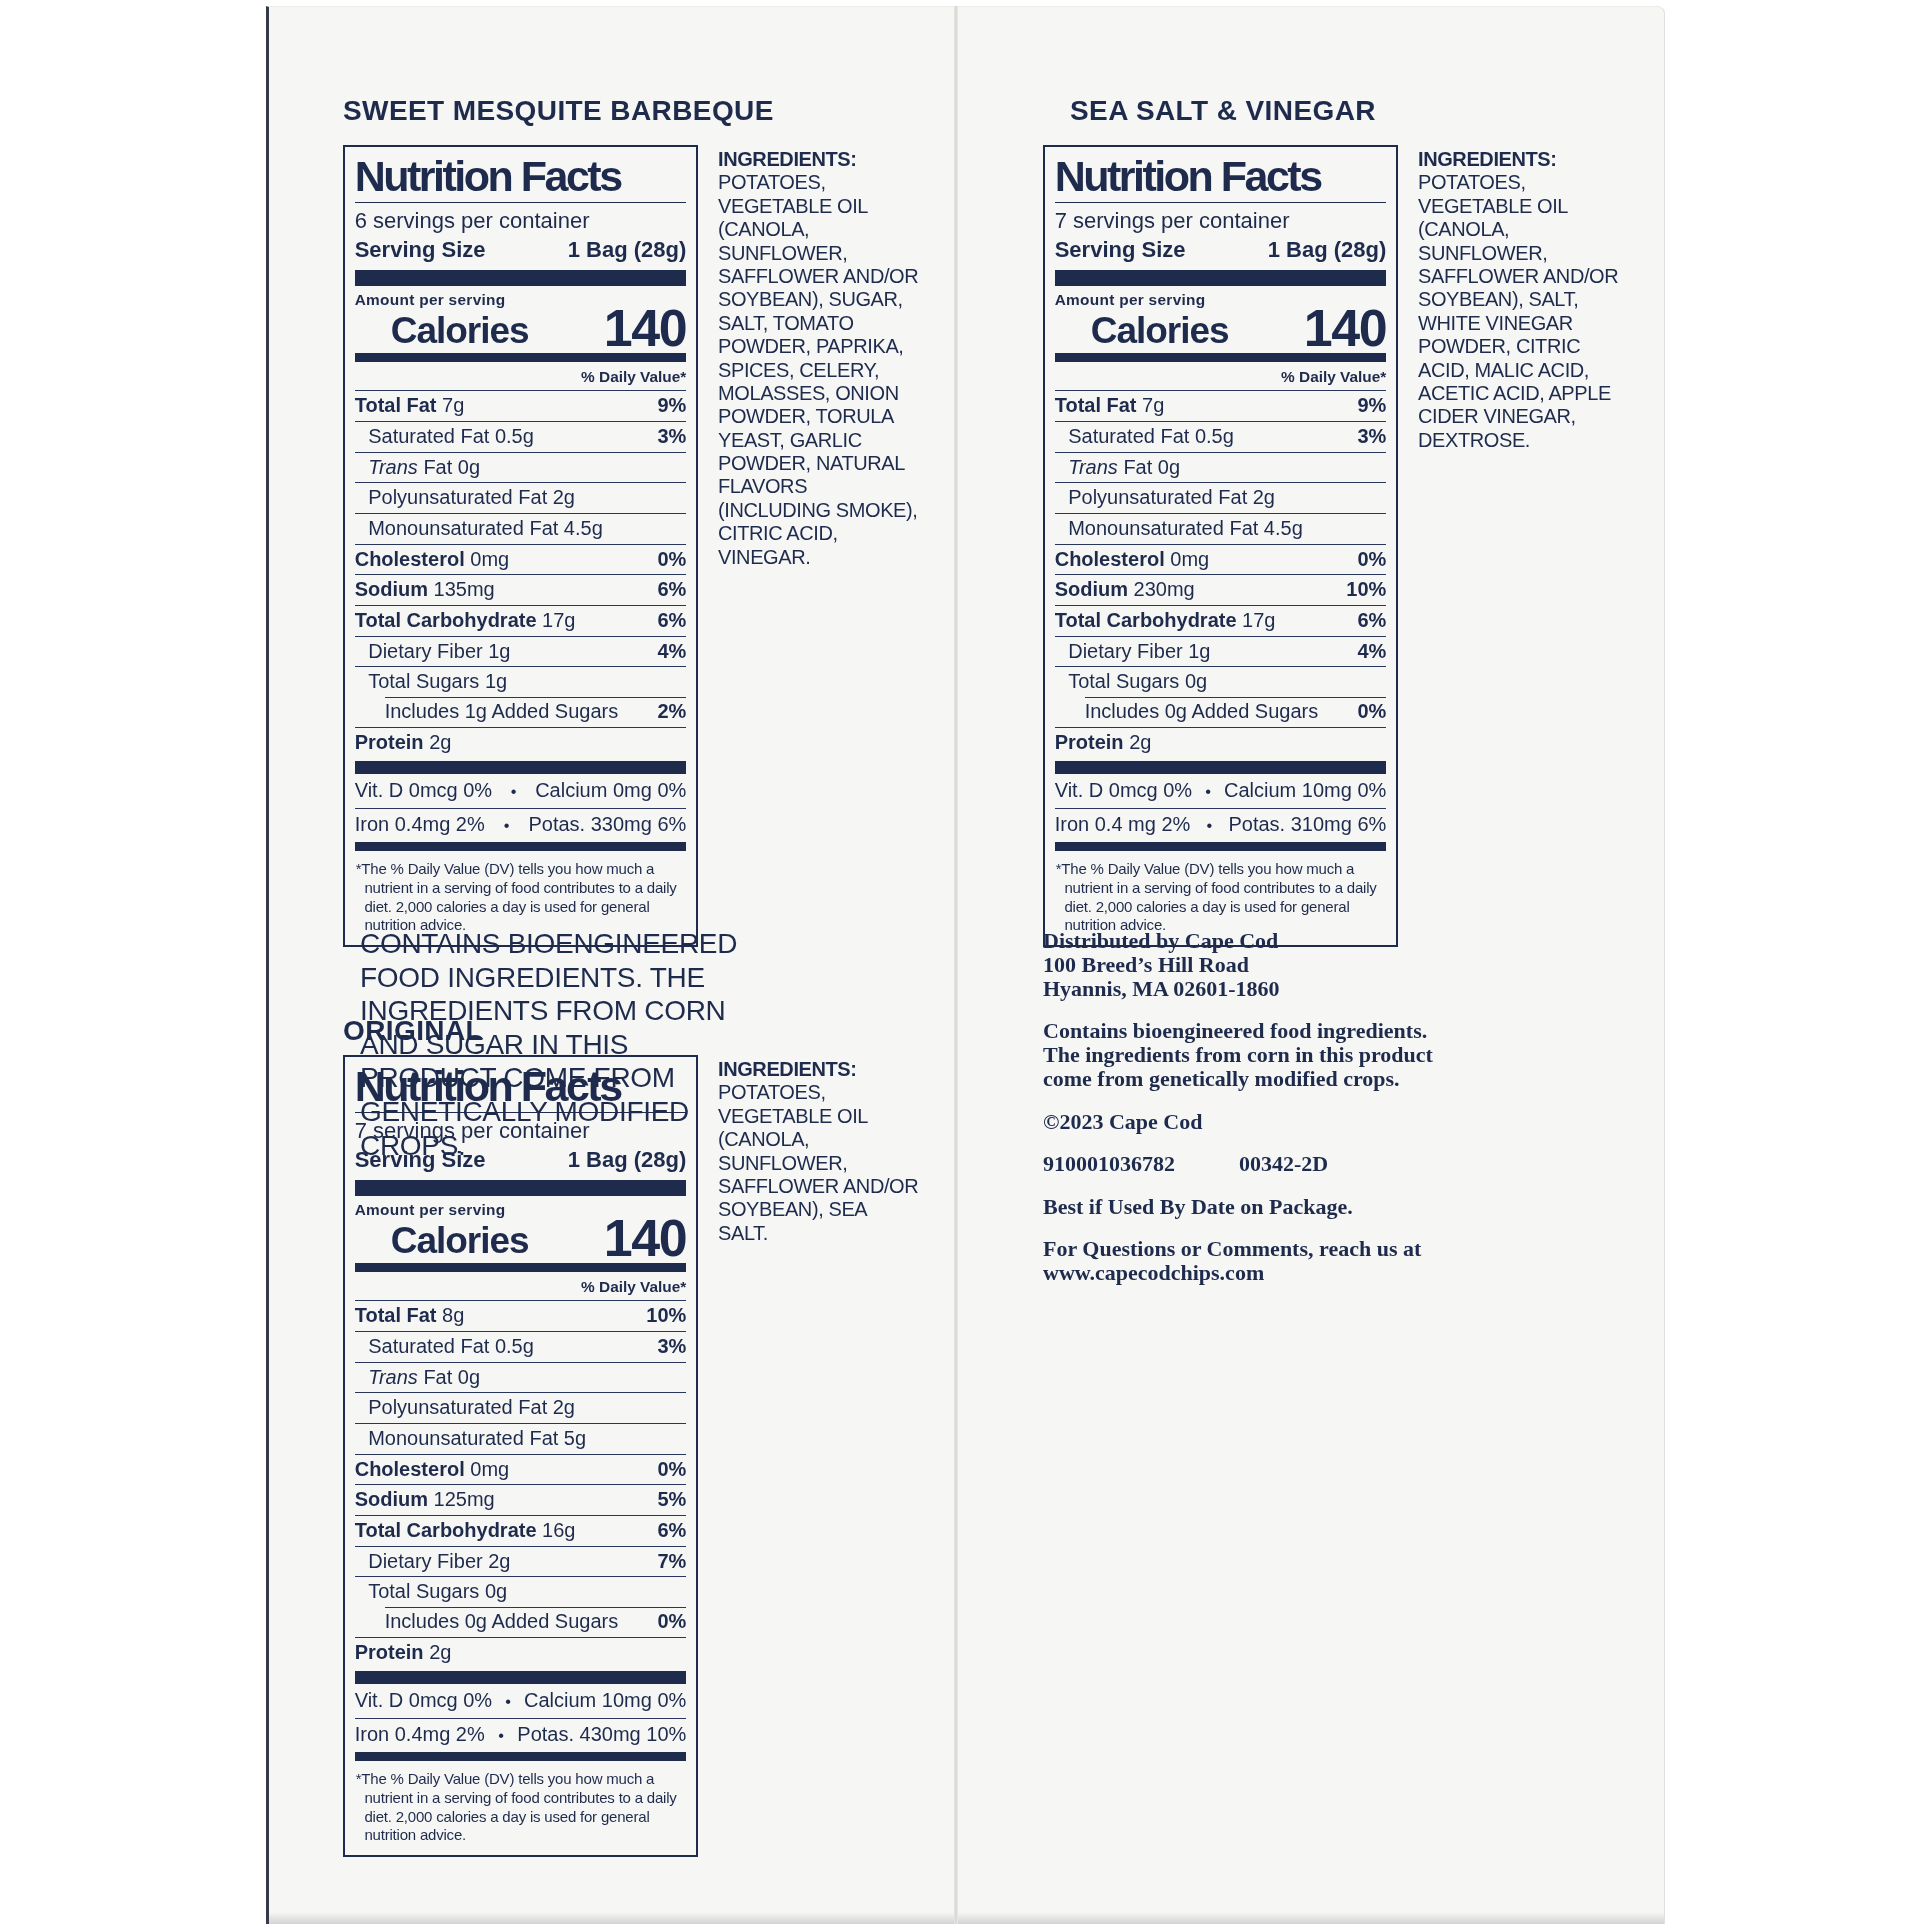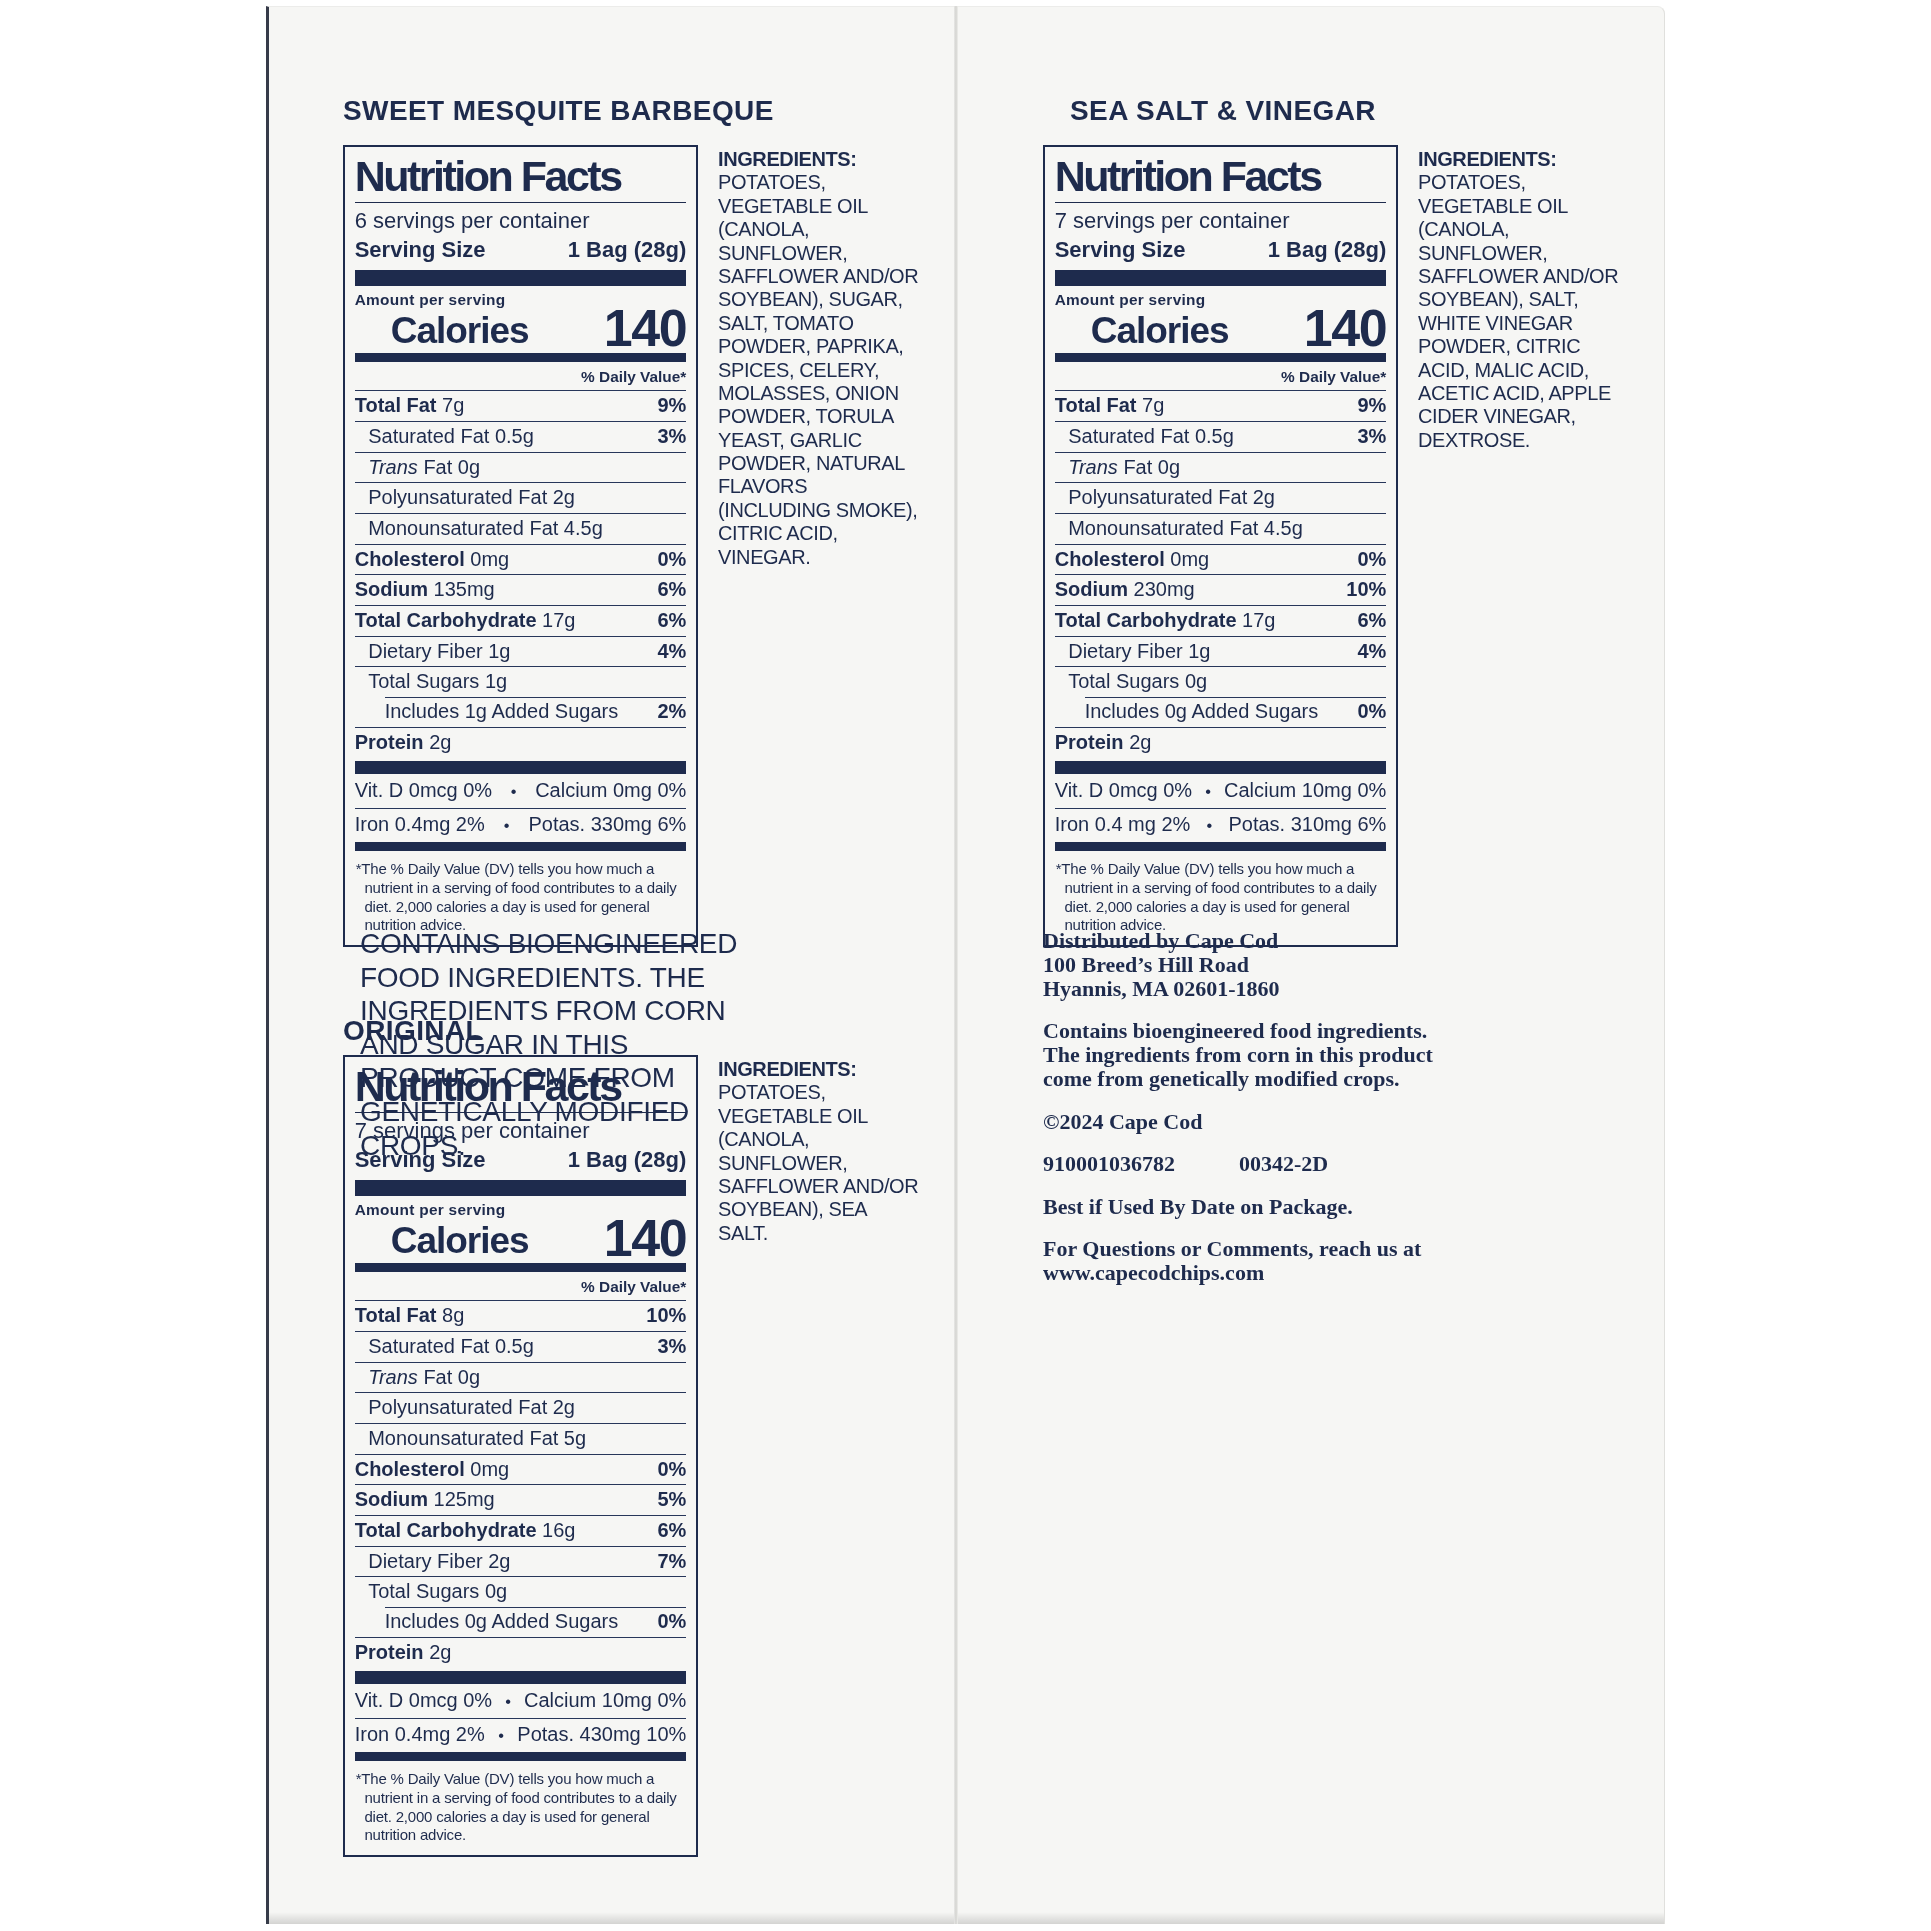--- a/index.html
+++ b/index.html
@@ -341,21 +341,21 @@
 
 <div class="ing" style="left:1418px; top:148px;"><span class="ing-h">INGREDIENTS:</span><span class="ing-b">POTATOES, VEGETABLE OIL (CANOLA, SUNFLOWER, SAFFLOWER AND/OR SOYBEAN), SALT, WHITE VINEGAR POWDER, CITRIC ACID, MALIC ACID, ACETIC ACID, APPLE CIDER VINEGAR, DEXTROSE.</span></div>
 
 <div class="brand-block" style="left:1043px; top:929px;">
   <p style="margin-bottom:17.4px;">
     <span>Distributed by Cape Cod</span><br>
     <span>100 Breed’s Hill Road</span><br>
     <span>Hyannis, MA 02601-1860</span>
   </p>
   <p style="width:398px; margin-bottom:18.3px;">Contains bioengineered food ingredients. The ingredients from corn in this product come from genetically modified crops.</p>
-  <p style="margin-bottom:18.3px;">©2024 Cape Cod</p>
+  <p style="margin-bottom:18.3px;">©2023 Cape Cod</p>
   <p class="codes-row" style="margin-bottom:18.3px;">
     <span>910001036782</span>
     <span>00342-2D</span>
   </p>
   <p style="margin-bottom:18.3px;">Best if Used By Date on Package.</p>
   <p>
     <span>For Questions or Comments, reach us at</span><br>
     <span>www.capecodchips.com</span>
   </p>
 </div>

